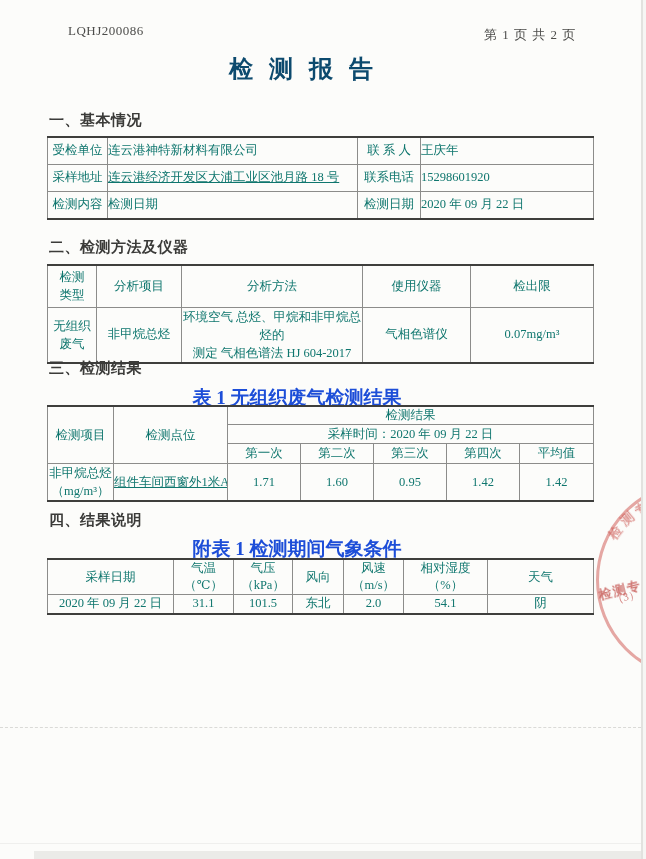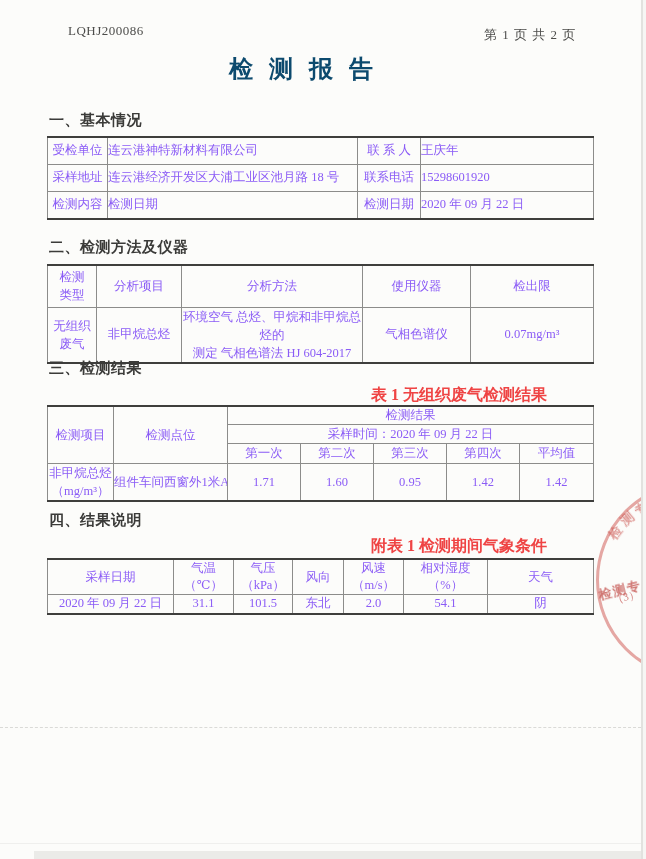--- a/index.html
+++ b/index.html
@@ -9,36 +9,36 @@
     background:#fcfcfa;color:#454543;
     font-family:"Liberation Serif","DejaVu Serif",serif;
   }
   .abs{position:absolute;}
   .report-no{left:68px;top:23px;font-size:13px;letter-spacing:.5px;color:#4c4c4a;}
   .page-ind{left:484px;top:26px;font-size:13px;letter-spacing:1px;color:#4c4c4a;}
   .doc-title{left:47px;top:53px;width:513px;text-align:center;font-size:24px;font-weight:bold;
     letter-spacing:5px;color:#0c4a6e;}
   .sec-head{left:49px;font-size:15px;font-weight:bold;color:#3b3b39;letter-spacing:.5px;}
   .h1{top:111px;} .h2{top:238px;} .h3{top:359px;} .h4{top:511px;}
-  .tbl-title{left:47px;width:500px;text-align:right;font-size:16px;font-weight:bold;color:#ef4444;}
+  .tbl-title{left:47px;width:500px;text-align:center;font-size:19px;font-weight:bold;color:#1d4ed8;}
   .tt3{top:385px;} .tt4{top:536px;}
 
   table.t{position:absolute;border-collapse:collapse;table-layout:fixed;
     border-top:2px solid #3e3e3c;border-bottom:2px solid #3e3e3c;
     border-left:1px solid #8c8c8a;border-right:1px solid #8c8c8a;}
-  table.t td{border:1px solid #8c8c8a;font-size:12.5px;color:#8b5cf6;
+  table.t td{border:1px solid #8c8c8a;font-size:12.5px;color:#0f766e;
     vertical-align:middle;padding:0;overflow:hidden;}
   td.c{text-align:center;}
   td.v{text-align:left;padding-left:9px;}
   .t1{left:47px;top:136px;width:546px;}
   .t2{left:47px;top:264px;width:546px;}
   .t3{left:47px;top:405px;width:546px;}
   .t4{left:47px;top:558px;width:546px;}
   .t2 td{line-height:1.5;}
-  .nowrap{white-space:nowrap;}
+  .nowrap{white-space:nowrap;text-decoration:underline;}
   .pt-cell{font-size:11.5px;}
   .two-line div{line-height:1.45;}
   .t4 td{font-size:12px;}
 
   
   .stamp{left:590px;top:475px;width:210px;height:215px;pointer-events:none;}
   .stamp *{position:absolute;}
   .stamp-circle{left:6px;top:6px;width:192px;height:192px;border-radius:50%;
     border:3px solid rgba(206,82,76,.5);}
   .stamp-star{left:47px;top:27px;width:108px;height:108px;font-size:108px;line-height:108px;

